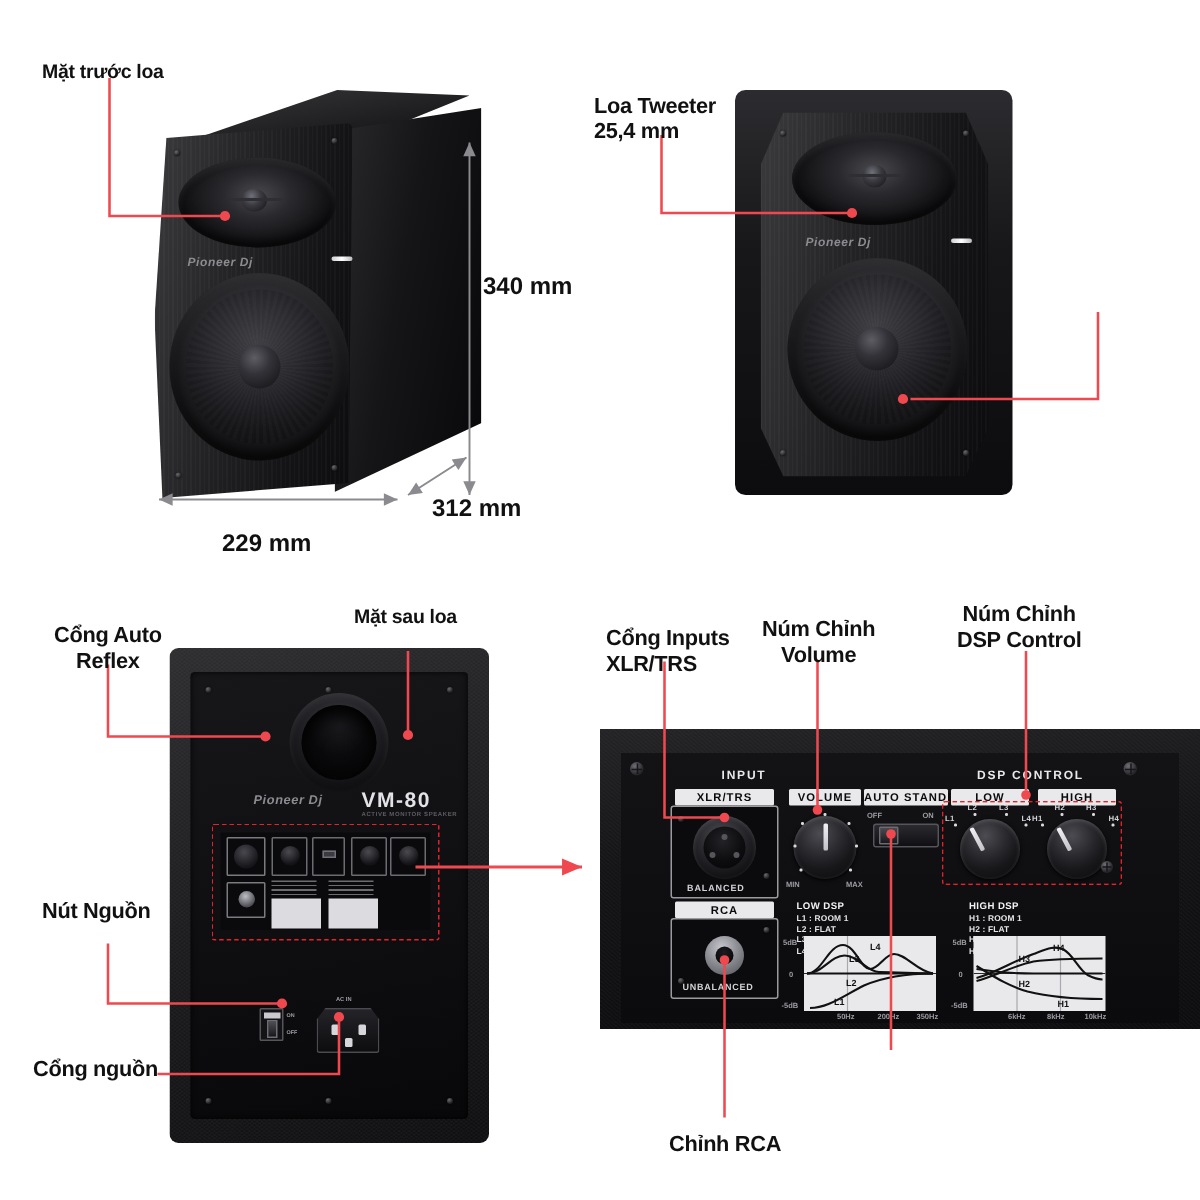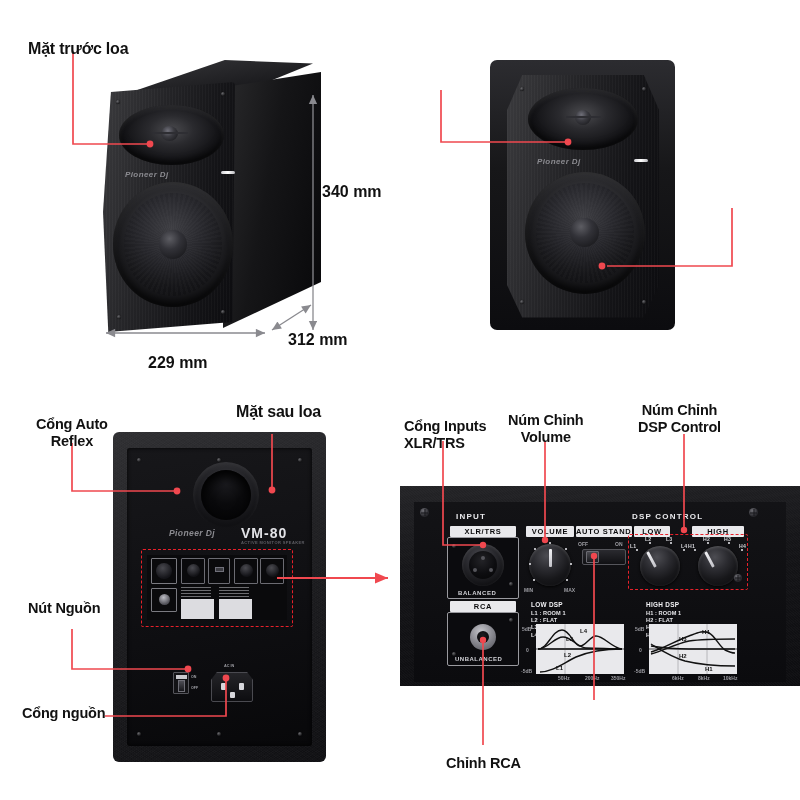--- a/index.html
+++ b/index.html
@@ -15,21 +15,21 @@
     overflow: hidden;
   }
   .callout {
     position: absolute;
     font-weight: bold;
     color: #111;
     line-height: 1.18;
     white-space: pre-line;
     letter-spacing: -0.2px;
   }
-  .c-lg { font-size: 16px; }
+  .c-lg { font-size: 13px; }
   .c-md { font-size: 14.5px; }
   .dim  { position:absolute; font-weight:bold; font-size:16px; color:#111; }
   svg.overlay { position:absolute; left:0; top:0; width:800px; height:800px; pointer-events:none; }
 
   
   .spk { position:absolute; }
 
   
   .cab3d-side {
     position:absolute;
@@ -122,21 +122,21 @@
       repeating-linear-gradient(41deg, rgba(255,255,255,0.018) 0px, rgba(255,255,255,0.018) 1px, rgba(0,0,0,0) 1px, rgba(0,0,0,0) 2px),
       linear-gradient(175deg,#242427 0%,#141417 40%,#0d0d10 100%);
     overflow:hidden;
   }
   .dp-inner {
     position:absolute; left:14px; top:16px; right:14px; bottom:4px;
     background: linear-gradient(180deg,#131316 0%,#0b0b0e 100%);
   }
   .sec-title {
     position:absolute; color:#e9e9ec; font-size:8px; font-weight:bold;
-    letter-spacing:1.2px; white-space:nowrap;
+    letter-spacing:1.2px; text-align:center; white-space:nowrap;
   }
   .hdr-chip {
     position:absolute; background:#e9e9ec; color:#0a0a0c;
     font-size:7.5px; font-weight:bold; letter-spacing:0.7px;
     text-align:center; line-height:11px; height:11px; border-radius:1px;
     white-space:nowrap;
   }
   .jack-box {
     position:absolute; border:1.4px solid #9a9a9f; border-radius:2px;
     background:#0b0b0e;
@@ -351,21 +351,21 @@
     <div class="dot" style="left:166px; top:93px;"></div>
     <div class="mini-dim" style="left:124px; top:101px;">MIN</div>
     <div class="mini-dim" style="left:164px; top:101px;">MAX</div>
 
     <div class="hdr-chip" style="left:176px; top:40px; width:56px;">AUTO STANDBY</div>
     <div class="mini-dim" style="left:178px; top:55px;">OFF</div>
     <div class="mini-dim" style="left:215px; top:55px;">ON</div>
     <div class="sw-body" style="left:182px; top:63px; width:44px; height:16px;"></div>
     <div class="sw-knob" style="left:186px; top:65px; width:13px; height:12px;"></div>
 
-    <div class="hdr-chip" style="left:234px; top:40px; width:36px;">LOW</div>
+    <div class="hdr-chip" style="left:234px; top:40px; width:52px;">LOW</div>
     <div class="knob" style="left:240px; top:60px; width:40px; height:40px;"></div>
     <div class="knob-ptr" style="left:254px; top:64px; width:3px; height:17px; transform: rotate(-28deg);"></div>
     <div class="mini" style="left:230px; top:57px;">L1</div>
     <div class="mini" style="left:245px; top:50px;">L2</div>
     <div class="mini" style="left:266px; top:50px;">L3</div>
     <div class="mini" style="left:281px; top:57px;">L4</div>
     <div class="dot" style="left:236px; top:63px;"></div>
     <div class="dot" style="left:249px; top:56px;"></div>
     <div class="dot" style="left:270px; top:56px;"></div>
     <div class="dot" style="left:283px; top:63px;"></div>
@@ -491,20 +491,22 @@
     <path d="M594,558 L594,700" fill="none" stroke="#f0484f" stroke-width="1.7"></path>
     <circle cx="594" cy="556" r="3.2" fill="#f0484f"></circle>
 
     <line x1="313" y1="95" x2="313" y2="330" stroke="#8a8a8f" stroke-width="1.3" marker-start="url(#dimL)" marker-end="url(#dimR)"></line>
     <line x1="106" y1="333" x2="265" y2="333" stroke="#8a8a8f" stroke-width="1.3" marker-start="url(#dimL)" marker-end="url(#dimR)"></line>
     <line x1="272" y1="330" x2="311" y2="305" stroke="#8a8a8f" stroke-width="1.3" marker-start="url(#dimL)" marker-end="url(#dimR)"></line>
   </svg>
 
   <div class="callout c-lg" style="left:28px; top:40px;">Mặt trước loa</div>
 
+  <div class="callout c-md" style="left:396px; top:63px;">Loa Tweeter
+25,4 mm</div>
 
 
   <div class="callout c-lg" style="left:236px; top:403px;">Mặt sau loa</div>
 
   <div class="callout c-md" style="left:36px; top:416px; text-align:center;">Cổng Auto
 Reflex</div>
 
   <div class="callout c-md" style="left:28px; top:600px;">Nút Nguồn</div>
 
   <div class="callout c-md" style="left:22px; top:705px;">Cổng nguồn</div>

